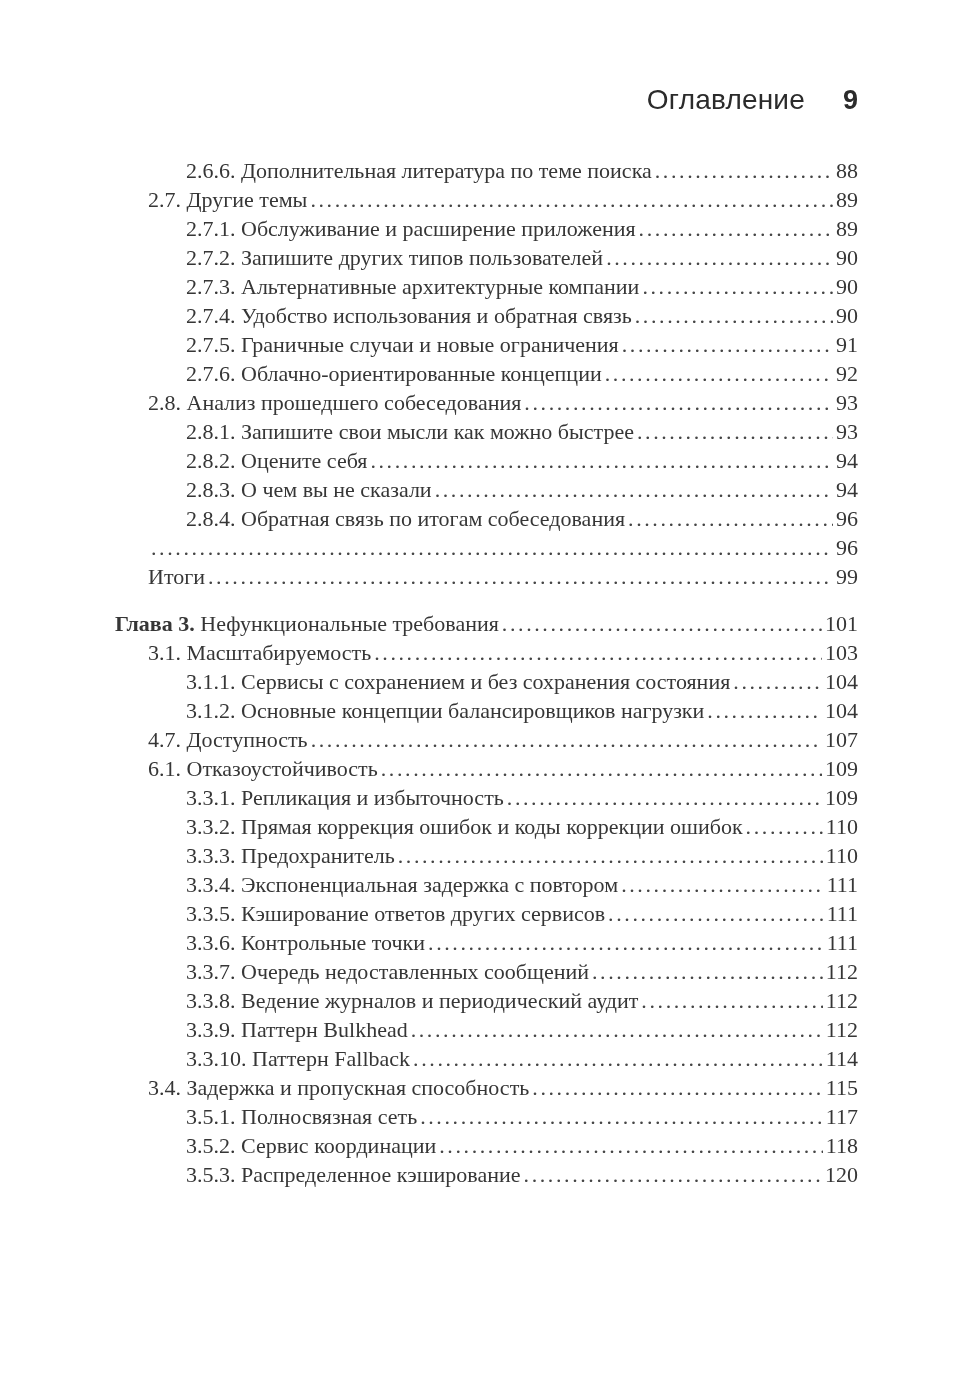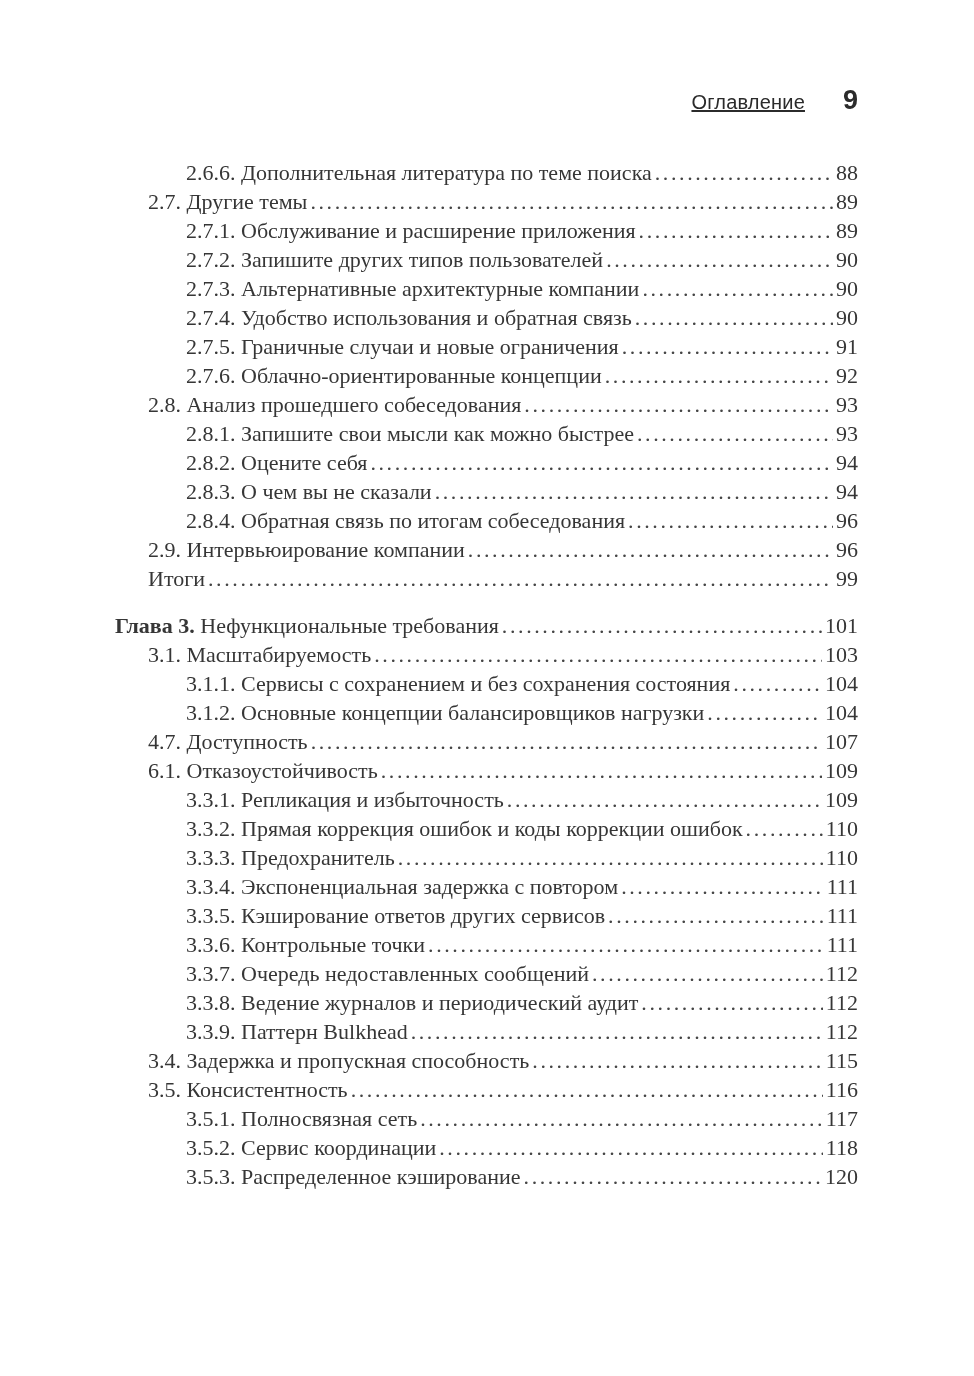--- a/index.html
+++ b/index.html
@@ -26,23 +26,22 @@
     margin:0 116px 0 115px;
     display:flex;
     justify-content:flex-end;
     align-items:baseline;
     gap:38px;
     font-family:"Liberation Sans","DejaVu Sans",sans-serif;
     color:var(--header-color);
     line-height:28px;
   }
   .running-head .head-title{
-    font-size:20px;
+    font-size:28px;
     letter-spacing:0.2px;
-    text-decoration:underline;
   }
   .running-head .head-pagenum{
     font-size:27px;
     font-weight:bold;
   }
   
   .toc{
     margin:42px 116px 0 115px;
     font-size:22px;
     line-height:29px;
@@ -165,21 +164,20 @@
     <span class="entry-page">94</span>
   </div>
       <div class="toc-row level2">
 
     <span class="entry-title">2.8.4. Обратная связь по итогам собеседования</span>
     <span class="entry-dots"></span>
     <span class="entry-page">96</span>
   </div>
       <div class="toc-row level1">
 
-    <span class="entry-title">2.9. Интервьюирование компании</span>
     <span class="entry-dots"></span>
     <span class="entry-page">96</span>
   </div>
       <div class="toc-row level1">
 
     <span class="entry-title">Итоги</span>
     <span class="entry-dots"></span>
     <span class="entry-page">99</span>
   </div>
       <div class="toc-row level0 gap-before">
@@ -265,32 +263,32 @@
     <span class="entry-title">3.3.8. Ведение журналов и периодический аудит</span>
     <span class="entry-dots"></span>
     <span class="entry-page">112</span>
   </div>
       <div class="toc-row level2">
 
     <span class="entry-title">3.3.9. Паттерн Bulkhead</span>
     <span class="entry-dots"></span>
     <span class="entry-page">112</span>
   </div>
+      <div class="toc-row level2">
+
+    <span class="entry-title">3.3.10. Паттерн Fallback</span>
+    <span class="entry-dots"></span>
+    <span class="entry-page">114</span>
+  </div>
       <div class="toc-row level1">
 
     <span class="entry-title">3.4. Задержка и пропускная способность</span>
     <span class="entry-dots"></span>
     <span class="entry-page">115</span>
   </div>
-      <div class="toc-row level1">
-
-    <span class="entry-title">3.5. Консистентность</span>
-    <span class="entry-dots"></span>
-    <span class="entry-page">116</span>
-  </div>
       <div class="toc-row level2">
 
     <span class="entry-title">3.5.1. Полносвязная сеть</span>
     <span class="entry-dots"></span>
     <span class="entry-page">117</span>
   </div>
       <div class="toc-row level2">
 
     <span class="entry-title">3.5.2. Сервис координации</span>
     <span class="entry-dots"></span>

